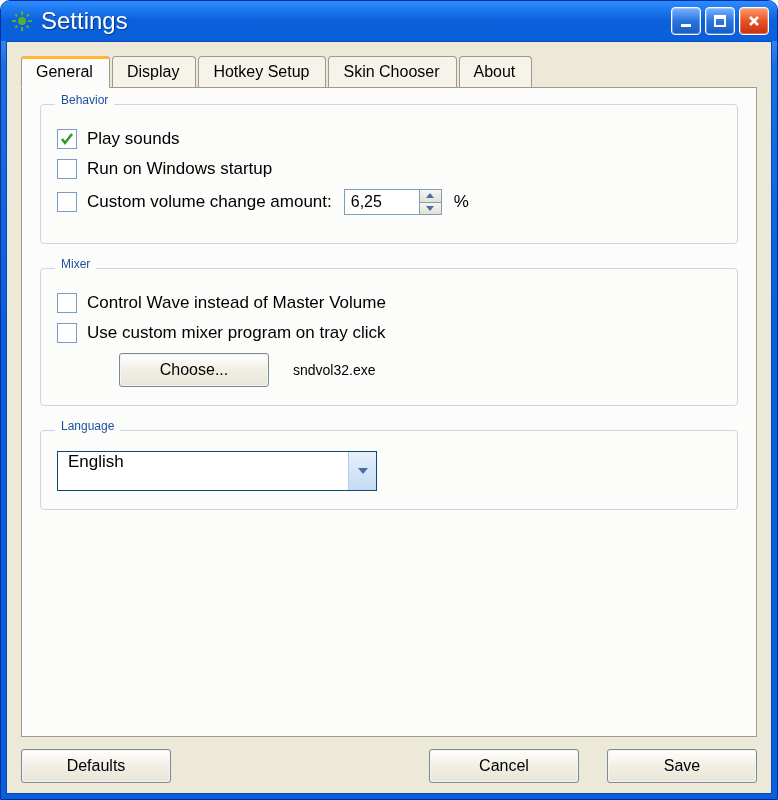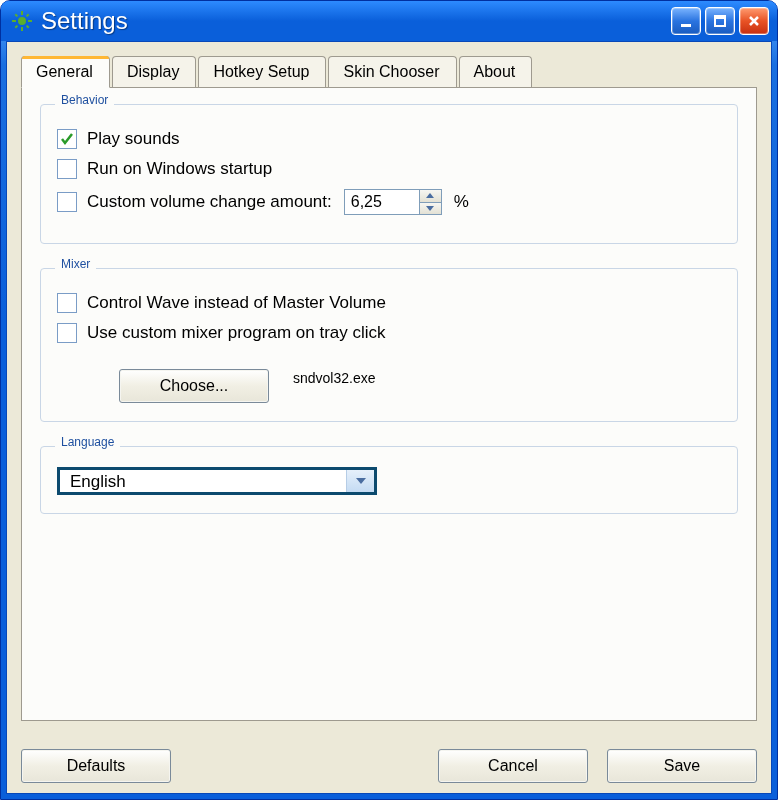--- a/index.html
+++ b/index.html
@@ -182,36 +182,35 @@
     padding: 0 14px;
     border: 1px solid #7a8a99;
     border-radius: 3px;
     background: linear-gradient(to bottom, #ffffff 0%, #f1efe4 50%, #e8e6d9 100%);
     font-family: inherit;
     font-size: 16px;
     display: inline-flex;
     align-items: center;
     justify-content: center;
     box-shadow: 0 0 0 1px #f5f5f0 inset;
-    margin-top: 16px;
   }
   .choose-row {
     padding-left: 62px;
     display: flex;
     align-items: center;
     gap: 24px;
     margin-top: 8px;
   }
 
   .dropdown {
     display: flex;
-    align-items: flex-end;
-    border: 3px solid #0c4a6e;
+    align-items: flex-start;
+    border: 1px solid #0c4a6e;
     width: 320px;
-    height: 28px;
+    height: 40px;
     background: #fff;
     margin-top: 6px;
   }
   .dropdown-value {
     flex: 1;
     padding: 0 10px;
     font-size: 17px;
   }
   .dropdown-btn {
     width: 28px;
@@ -220,21 +219,21 @@
     border-left: 1px solid #b6cde6;
     display: flex;
     align-items: center;
     justify-content: center;
   }
 
   .bottom-bar {
     display: flex;
     align-items: center;
     padding-top: 12px;
-    gap: 19px;
+    gap: 28px;
   }
   .bottom-bar .spacer { flex: 1; }
   .bottom-bar .btn { min-width: 150px; }
 </style>
 </head>
 <body>
 
 <div class="window">
   <div class="titlebar">
     <span class="title-icon">

